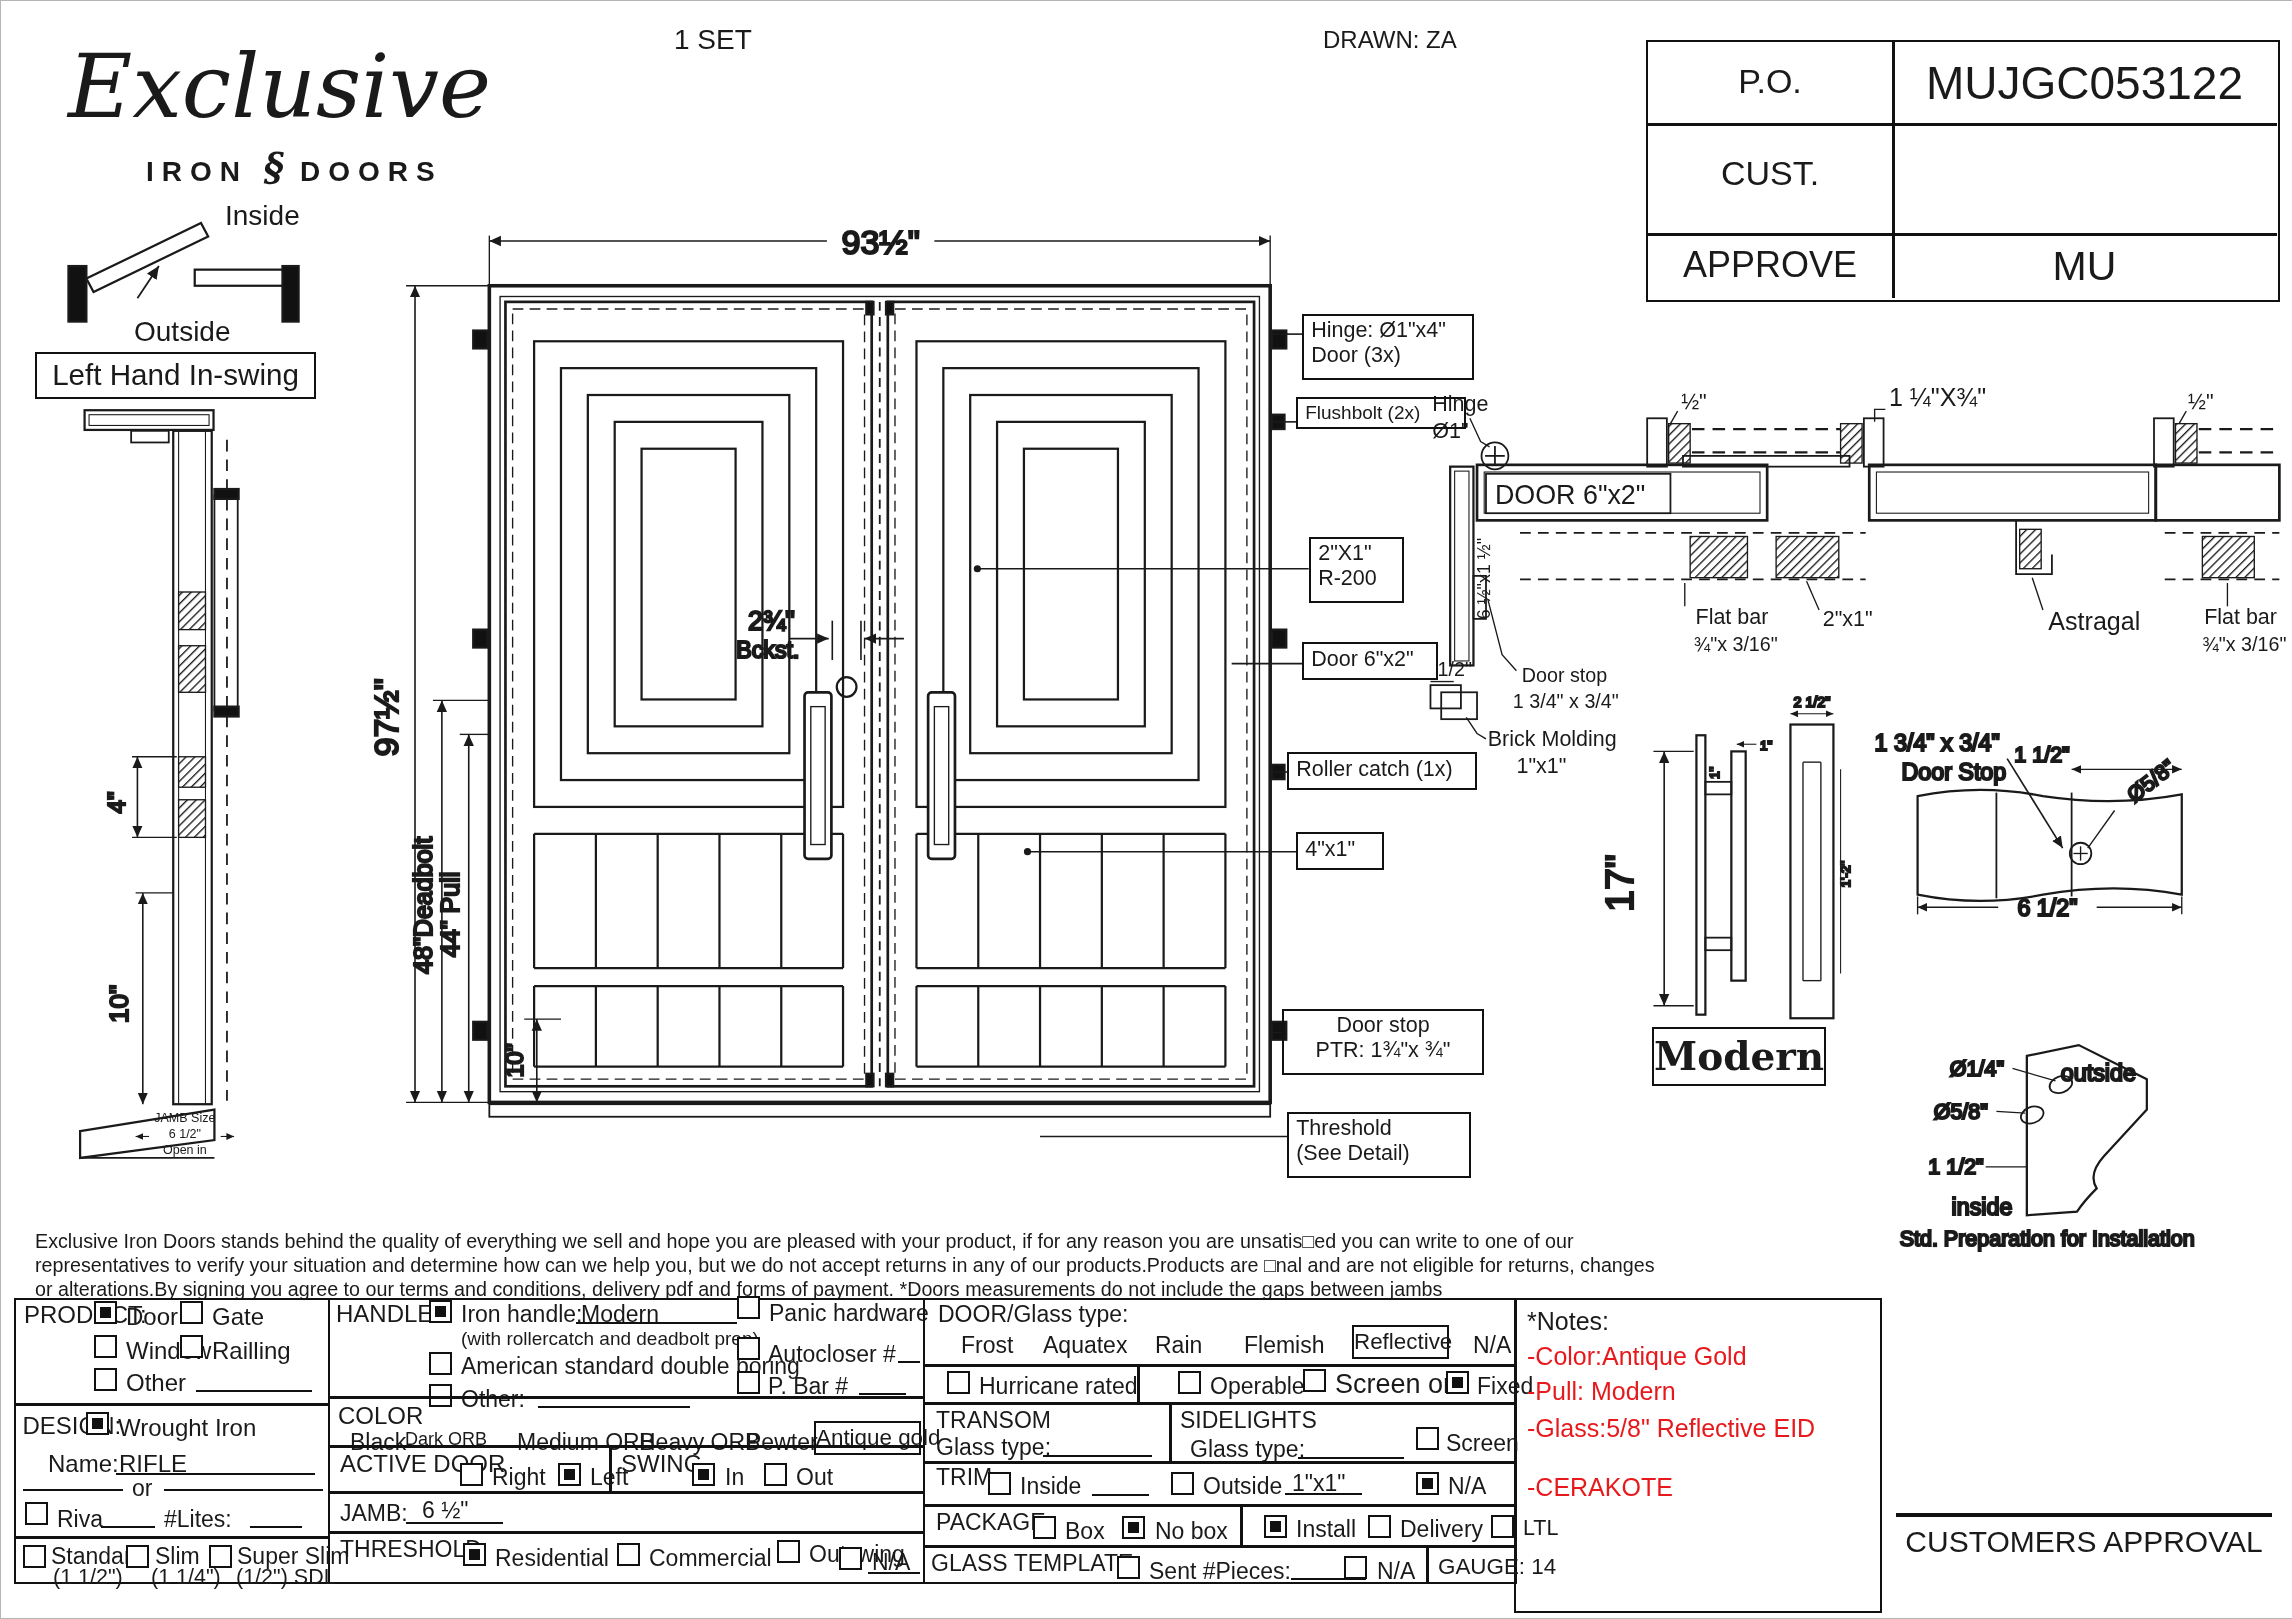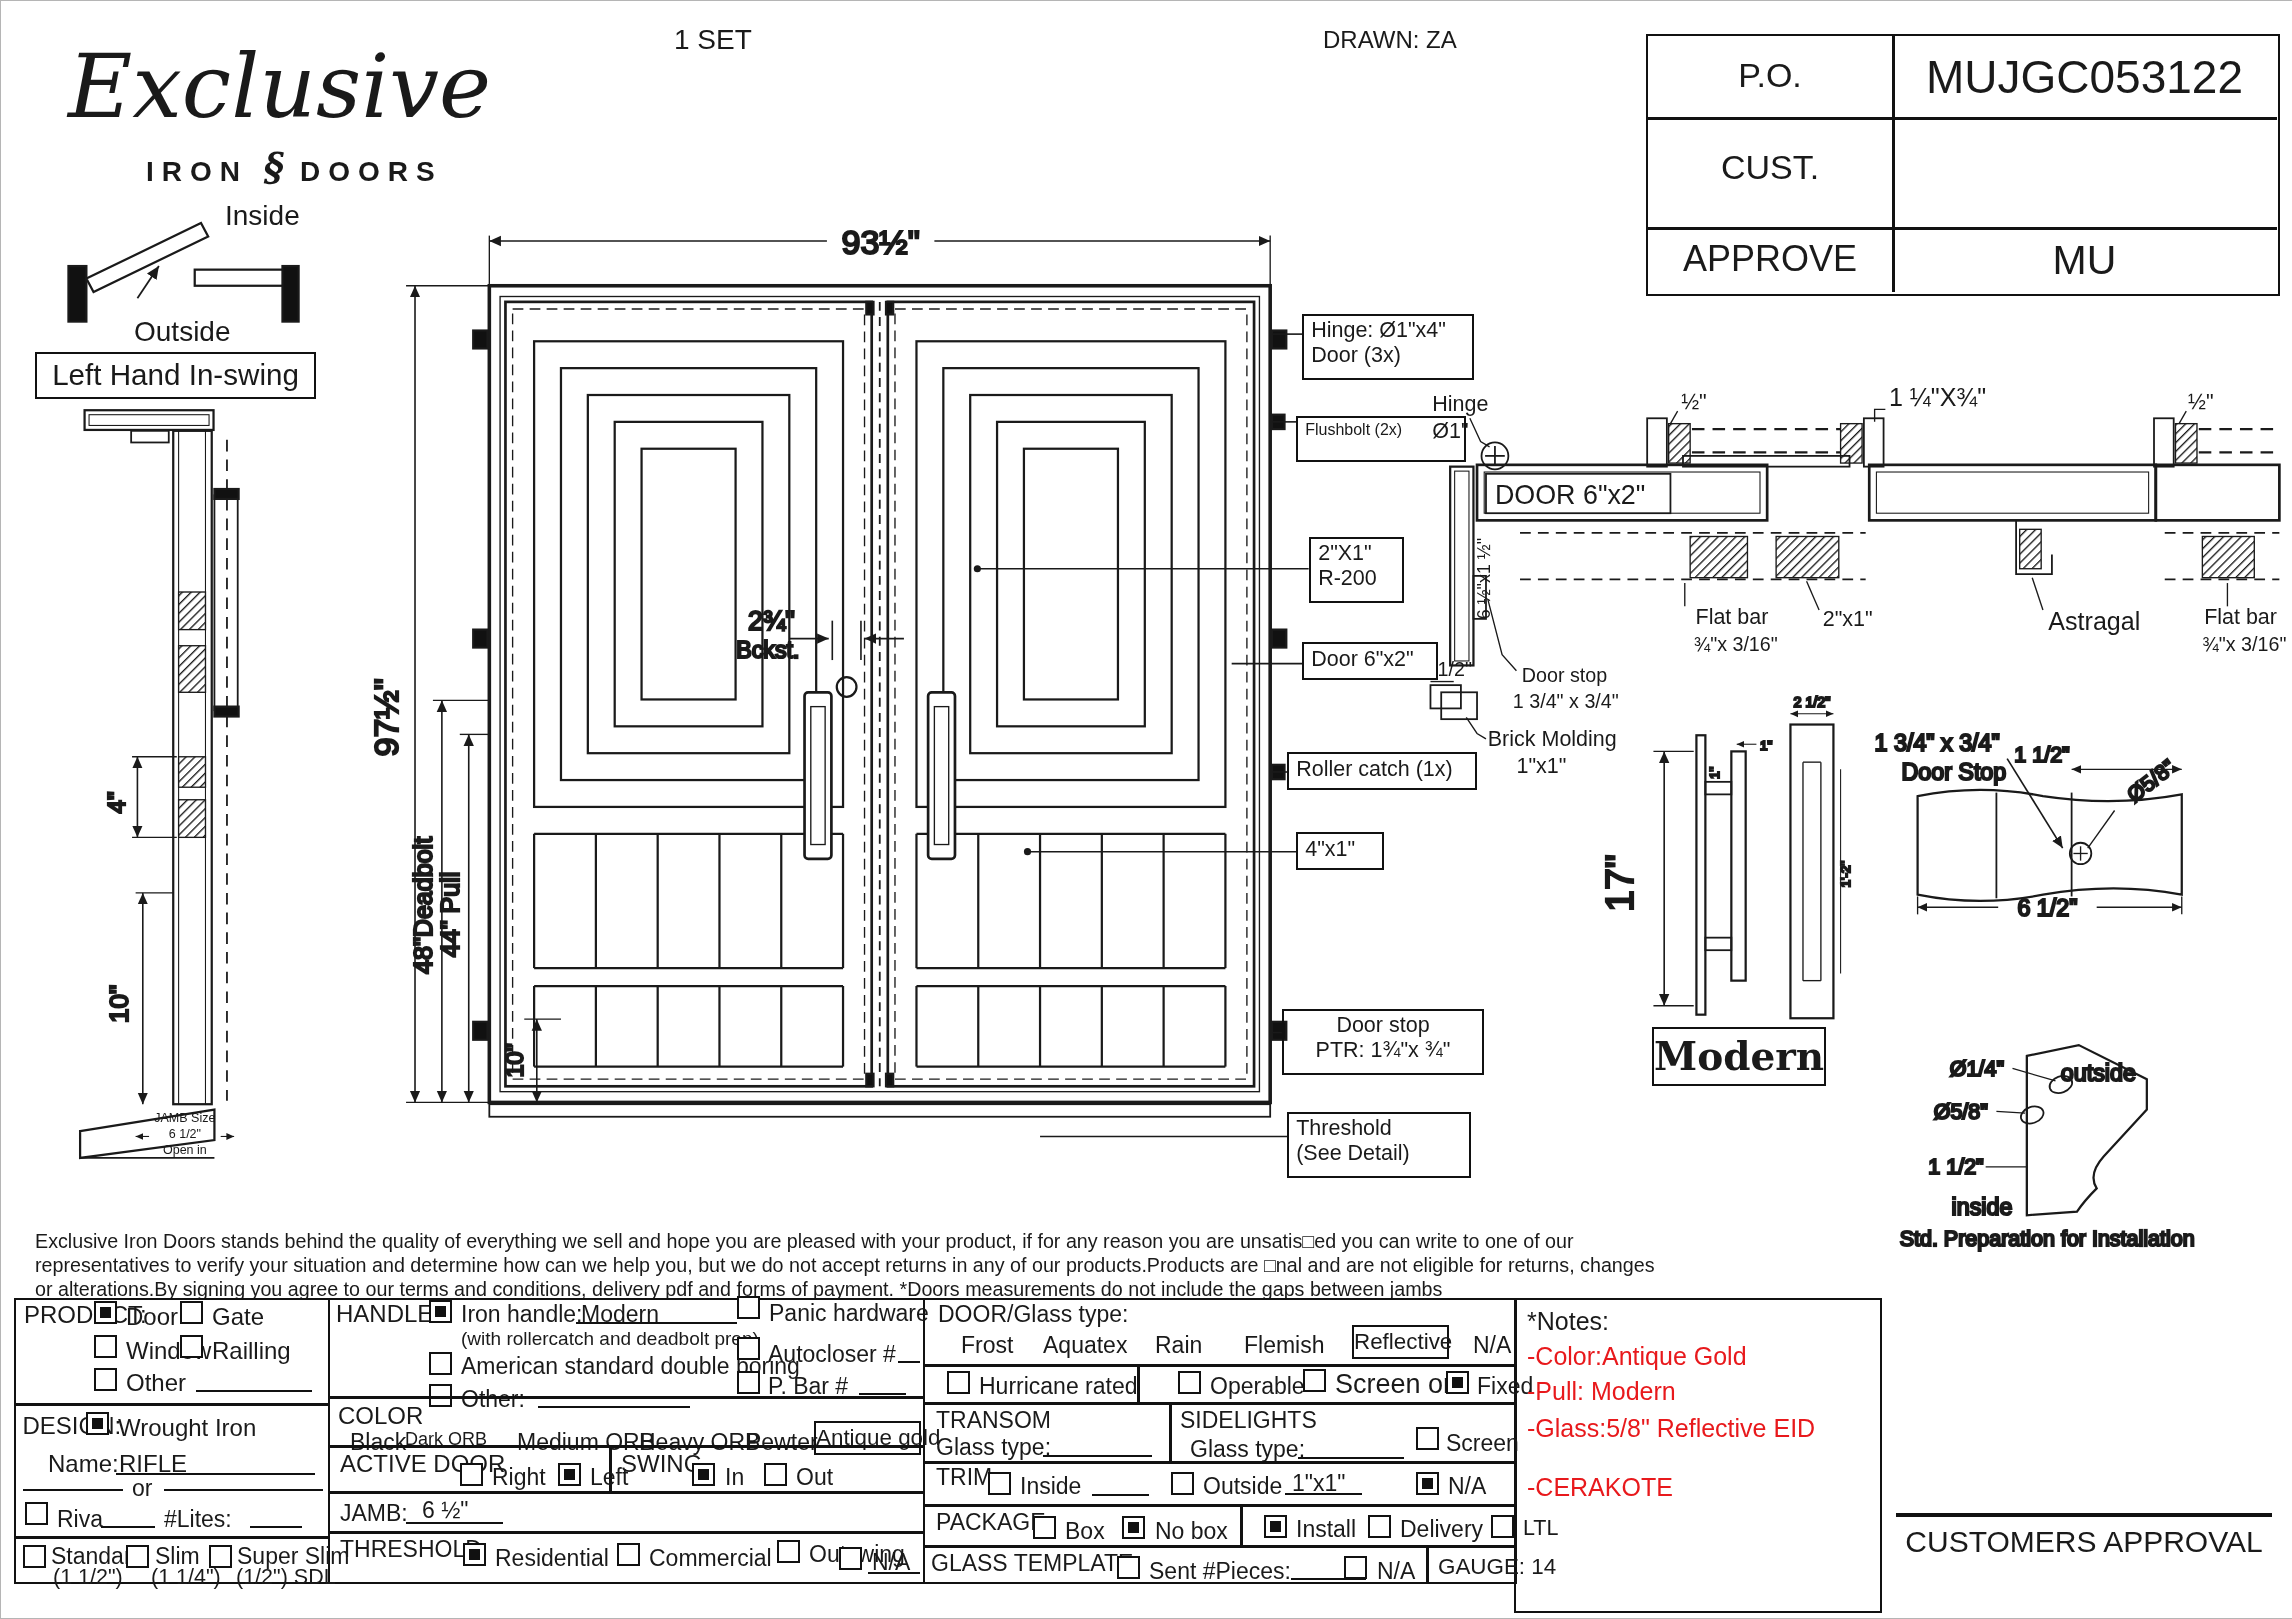--- a/index.html
+++ b/index.html
@@ -28,21 +28,21 @@
   <div class="abs script" style="left:67px;top:34px;font-size:88px">Exclusive</div>
   <div class="abs" style="left:145px;top:143px;font-size:28px;font-weight:600;letter-spacing:8px">
     <span>IRON</span>
     <span class="script" style="font-size:39px;letter-spacing:0">§</span>
     <span>DOORS</span>
   </div>
 
   <div class="abs" style="left:673px;top:23px;font-size:28px">1 SET</div>
   <div class="abs" style="left:1322px;top:25px;font-size:24px">DRAWN: ZA</div>
 
-  <div class="abs box" style="left:1645px;top:33px;width:634px;height:262px">
+  <div class="abs box" style="left:1645px;top:39px;width:634px;height:262px">
     <div class="hline" style="left:0;top:81px;width:629px"></div>
     <div class="hline" style="left:0;top:191px;width:629px"></div>
     <div class="vline" style="left:244px;top:0;height:256px"></div>
     <div class="abs" style="left:0;top:19.7px;width:244px;text-align:center;font-size:34px">P.O.</div>
     <div class="abs" style="left:244px;top:14.3px;width:385px;text-align:center;font-size:46px">MUJGC053122</div>
     <div class="abs" style="left:0;top:112px;width:244px;text-align:center;font-size:34px">CUST.</div>
     <div class="abs" style="left:244px;top:112px;width:385px;text-align:center;font-size:36px"></div>
     <div class="abs" style="left:0;top:202px;width:244px;text-align:center;font-size:36px">APPROVE</div>
     <div class="abs" style="left:244px;top:201px;width:385px;text-align:center;font-size:41px">MU</div>
   </div>
@@ -355,21 +355,21 @@
       <text x="2300" y="1206" font-size="26">outside</text>
       <text x="2178" y="1356" font-size="26">inside</text>
       <text x="2120" y="1390" font-size="24">Std. Preparation for Installation</text>
     </g>
   </svg>
 
   <div class="abs" style="left:1301px;top:313px;width:172px;height:66px;border:2.2px solid #111;font-size:21.5px;padding:1.8px 7.2px">
     <div>Hinge: Ø1"x4"</div>
       <div>Door (3x)</div>
   </div>
-  <div class="abs" style="left:1295px;top:415px;width:170px;height:46px;border:2.2px solid #111;font-size:16px;padding:2.7px 7.2px">Flushbolt (2x)</div>
+  <div class="abs" style="left:1295px;top:396px;width:170px;height:32px;border:2.2px solid #111;font-size:19px;padding:2.7px 7.2px">Flushbolt (2x)</div>
   <div class="abs" style="left:1308px;top:536px;width:95px;height:66px;border:2.2px solid #111;font-size:21.5px;padding:1.8px 7.2px">
     <div>2"X1"</div>
       <div>R-200</div>
   </div>
   <div class="abs" style="left:1301px;top:641px;width:136px;height:38px;border:2.2px solid #111;font-size:21.5px;padding:2.7px 7.2px">Door 6"x2"</div>
   <div class="abs" style="left:1286px;top:751px;width:190px;height:38px;border:2.2px solid #111;font-size:21.5px;padding:2.7px 7.2px">Roller catch  (1x)</div>
   <div class="abs" style="left:1295px;top:831px;width:88px;height:38px;border:2.2px solid #111;font-size:21.5px;padding:2.7px 7.2px">4"x1"</div>
   <div class="abs" style="left:1281px;top:1008px;width:202px;height:66px;border:2.2px solid #111;font-size:21.5px;padding:1.8px 7.2px;text-align:center">
     <div>Door stop</div>
       <div>PTR: 1¾"x ¾"</div>

